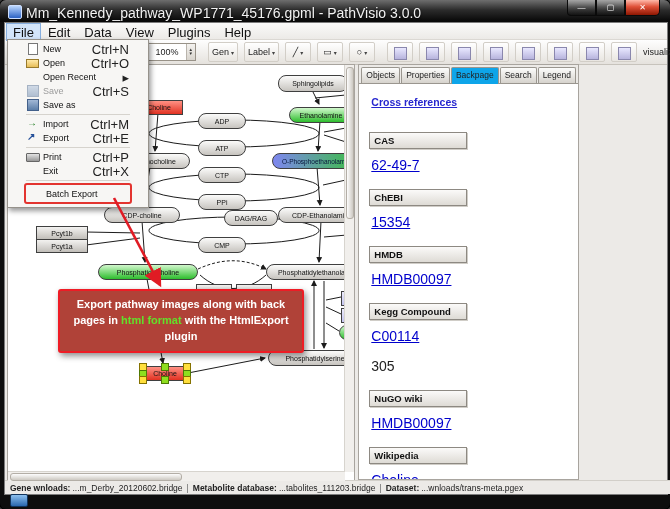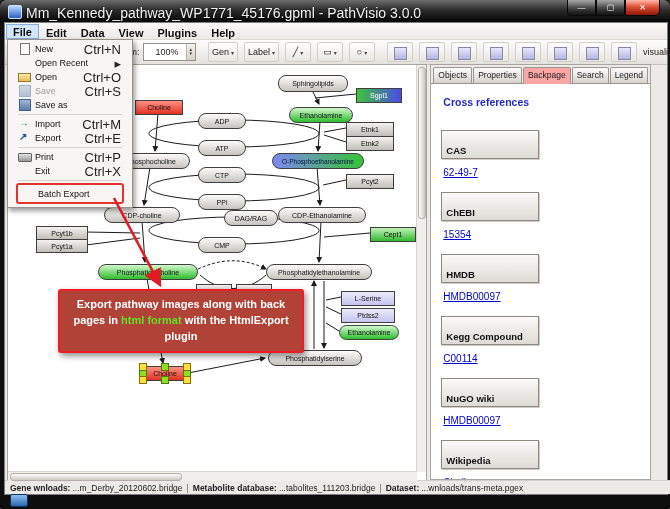--- a/index.html
+++ b/index.html
@@ -17,22 +17,22 @@
     color:#fff;font-size:8px;border:1px solid #0a0a0a;border-top:none;
     background:linear-gradient(rgba(255,255,255,.38),rgba(255,255,255,.10) 45%,rgba(0,0,0,.3));}
   .winbtn.min{border-radius:0 0 0 4px;}
   .winbtn.close{width:33px;border-radius:0 0 5px 0;
     background:linear-gradient(#ffb9aa,#df5038 45%,#8d1702);}
   .corner-chip{position:absolute;left:10px;top:494px;width:16px;height:11px;border-radius:2px;
     background:linear-gradient(#8cc0ef,#2a67ae);border:1px solid #10335c;}
 
   
   .app{position:absolute;left:4px;top:22px;width:662px;height:471px;background:#eceae7;border:1px solid #7c7c7c;}
-  .menubar{display:flex;height:16px;align-items:flex-end;font-size:11px;color:#111;
-    background:linear-gradient(#fafaf9,#eceae7);border-bottom:1px solid #dbd8d3;padding-left:1px;font-weight:bold;}
+  .menubar{display:flex;height:16px;align-items:flex-start;font-size:13px;color:#111;
+    background:linear-gradient(#fafaf9,#eceae7);border-bottom:1px solid #dbd8d3;padding-left:1px;}
   .menu{padding:2px 7px 0;}
   .menu.active{background:#d3e5fa;border:1px solid #86aede;padding:1px 6px 0;}
   .toolbar{display:flex;align-items:center;height:24px;gap:3px;padding:0 5px;font-size:9px;color:#222;
     background:linear-gradient(#fefefe,#e5e2dd);border-bottom:1px solid #c7c3bc;}
   .tgroup{display:flex;align-items:center;gap:6px;}
   .tsep{width:1px;height:16px;background:#c6c2ba;margin:0 3px;}
   .tbtn{min-width:18px;height:18px;display:flex;align-items:center;justify-content:center;gap:2px;
     padding:0 3px;border:1px solid #d2cec7;border-radius:2px;background:linear-gradient(#fff,#e9e6e1);}
   .caret{font-size:6px;color:#444;}
   .tlabel{margin-left:2px;}
@@ -46,21 +46,21 @@
   .ic{display:inline-block;position:relative;width:14px;height:13px;}
   .ic-page::before{content:"";position:absolute;left:3px;top:1px;width:8px;height:10px;background:#fff;border:1px solid #777;}
   .ic-folder::before{content:"";position:absolute;left:1px;top:3px;width:11px;height:7px;
     background:linear-gradient(#ffeaa9,#e7bd57);border:1px solid #987a2c;}
   .ic-disk::before{content:"";position:absolute;left:2px;top:1px;width:10px;height:10px;
     background:linear-gradient(#a2b8d6,#5c7ea8);border:1px solid #43608a;}
   .ic-grid::before{content:"";position:absolute;left:1px;top:1px;width:11px;height:11px;
     background:linear-gradient(#e9e8ff,#b7b4dd);border:1px solid #8a87ad;}
 
   
-  .main{position:absolute;left:2px;top:41px;width:644px;height:416px;display:flex;}
+  .main{position:absolute;left:2px;top:41px;width:572px;height:416px;display:flex;}
   .canvas-wrap{position:relative;width:442px;height:100%;background:#fff;border:1px solid #a8a49e;overflow:hidden;}
   .nodes-layer{position:absolute;inset:0;z-index:2;}
   .edges{position:absolute;inset:0;z-index:1;}
   .hscroll{position:absolute;left:0;bottom:0;width:calc(100% - 9px);height:9px;background:#f1efec;border-top:1px solid #d7d4ce;z-index:4;}
   .hthumb{position:absolute;left:2px;top:1px;width:170px;height:6px;border-radius:3px;
     background:linear-gradient(#fdfdfd,#cdc9c2);border:1px solid #b3aea6;}
   .vscroll{position:absolute;right:0;top:0;width:9px;height:calc(100% - 9px);background:#f1efec;border-left:1px solid #d7d4ce;z-index:4;}
   .vthumb{position:absolute;top:2px;left:1px;height:150px;width:6px;border-radius:3px;
     background:linear-gradient(90deg,#fdfdfd,#cdc9c2);border:1px solid #b3aea6;}
 
@@ -77,37 +77,37 @@
   .gene-gb{background:linear-gradient(90deg,#3ec43e,#4a4ae6);color:#fff;}
   .handle{position:absolute;width:6px;height:6px;background:#ffdf3d;border:1px solid #857200;z-index:6;}
   .handle.mid{background:#8ede1f;border-color:#4c7a05;}
 
   
   .right-panel{position:relative;flex:1;margin-left:3px;display:flex;flex-direction:column;
     background:#eceae7;border:1px solid #a8a49e;}
   .tabs{display:flex;gap:1px;padding:2px 2px 0;}
   .tab{font-size:8.5px;padding:2px 4px 3px;border:1px solid #9a968f;border-bottom:none;border-radius:2px 2px 0 0;
     background:linear-gradient(#fcfcfb,#d6d3cd);color:#222;}
-  .tab.active{background:#fca5a5;position:relative;z-index:2;margin-bottom:-1px;padding-bottom:4px;}
+  .tab.active{background:#0ea5e9;position:relative;z-index:2;margin-bottom:-1px;padding-bottom:4px;}
   .panel-body{flex:1;background:#fff;border-top:1px solid #9a968f;padding:6px 10px;overflow:hidden;}
-  .xref-title{color:#2626cf;font-weight:bold;font-size:10.5px;margin:6px 0 22px 2px;}
+  .xref-title{color:#2626cf;font-weight:bold;font-size:10.5px;margin:6px 0 22px 2px;text-decoration:underline;}
   .bp-sec{margin-bottom:14px;}
   .bp-head{display:inline-block;min-width:84px;font-size:9.5px;font-weight:bold;color:#111;
-    padding:14px 8px 2px 4px;border:1px solid #8d8982;background:linear-gradient(#fbfaf9,#dedbd5);box-shadow:1px 1px 0 #d0cdc7;}
-  .bp-link{margin:8px 0 0 2px;font-size:10px;color:#0000cc;text-decoration:underline;cursor:pointer;}
+    padding:2px 8px 2px 4px;border:1px solid #8d8982;background:linear-gradient(#fbfaf9,#dedbd5);box-shadow:1px 1px 0 #d0cdc7;}
+  .bp-link{margin:8px 0 0 2px;font-size:14px;color:#0000cc;text-decoration:underline;cursor:pointer;}
   .bp-link.plain{color:#222;text-decoration:none;cursor:default;}
 
   
   .statusbar{position:absolute;left:0;bottom:0;width:100%;height:13px;display:flex;align-items:center;
     background:#eceae7;border-top:1px solid #d2cfc9;font-size:8.5px;color:#222;padding:0 5px;white-space:nowrap;overflow:hidden;}
   .slabel{font-weight:bold;margin-right:2px;}
   .ssep{margin:0 4px;color:#666;}
 
   
-  .filemenu{position:absolute;left:2px;top:16px;width:110px;z-index:50;padding:2px 7px;
+  .filemenu{position:absolute;left:2px;top:16px;width:110px;z-index:50;padding:2px 15px;
     background:#f7f6f4;border:1px solid #96928b;box-shadow:2px 3px 5px rgba(0,0,0,.4);}
   .mitem{display:flex;align-items:center;height:14px;font-size:9px;color:#111;padding:0 4px 0 3px;}
   .mitem.disabled{color:#9c9c9c;}
   .mitem.highlighted{border:2px solid #e3342f;border-radius:3px;height:17px;margin:1px;}
   .micon{width:14px;height:12px;margin-right:3px;position:relative;flex:none;}
   .mlabel{flex:1;}
   .mshortcut{font-size:13px;margin-left:4px;color:#222;}
   .msep{height:1px;background:#d6d3cd;margin:2px 3px;}
   .mi-new::before{content:"";position:absolute;left:2px;top:0;width:8px;height:10px;background:#fff;border:1px solid #777;}
   .mi-open::before{content:"";position:absolute;left:0;top:2px;width:11px;height:7px;
@@ -324,21 +324,21 @@
             <div class="tab">Search</div>
             <div class="tab">Legend</div>
           </div>
         <div class="panel-body">
           <div class="xref-title">Cross references</div>
           <div>
               <div class="bp-sec"><div class="bp-head">CAS</div><div class="bp-link">62-49-7</div></div>
               <div class="bp-sec"><div class="bp-head">ChEBI</div><div class="bp-link">15354</div></div>
               <div class="bp-sec"><div class="bp-head">HMDB</div><div class="bp-link">HMDB00097</div></div>
               <div class="bp-sec"><div class="bp-head">Kegg Compound</div><div class="bp-link">C00114</div></div>
-              <div class="bp-sec"></div>
+              <div class="bp-sec"><div class="bp-link plain">305</div></div>
               <div class="bp-sec"><div class="bp-head">NuGO wiki</div><div class="bp-link">HMDB00097</div></div>
               <div class="bp-sec"><div class="bp-head">Wikipedia</div><div class="bp-link">Choline</div></div>
             </div>
 
         </div>
       </div>
 
     </div>
 
     <div class="statusbar">
@@ -352,28 +352,28 @@
         <span class="sval">...wnloads/trans-meta.pgex</span>
       </div>
 
     <div class="filemenu">
         <div class="mitem">
           <span class="micon mi-new"></span>
           <span class="mlabel">New</span>
           <span class="mshortcut">Ctrl+N</span>
         </div>
         <div class="mitem">
+          <span class="micon mi-open"></span>
+          <span class="mlabel">Open</span>
+          <span class="mshortcut">Ctrl+O</span>
+        </div>
+        <div class="mitem">
           <span class="micon"></span>
           <span class="mlabel">Open Recent</span>
           <span class="mshortcut">▸</span>
-        </div>
-        <div class="mitem">
-          <span class="micon mi-open"></span>
-          <span class="mlabel">Open</span>
-          <span class="mshortcut">Ctrl+O</span>
         </div>
         <div class="mitem disabled">
           <span class="micon mi-save"></span>
           <span class="mlabel">Save</span>
           <span class="mshortcut">Ctrl+S</span>
         </div>
         <div class="mitem">
           <span class="micon mi-saveas"></span>
           <span class="mlabel">Save as</span>
           <span class="mshortcut"></span>

